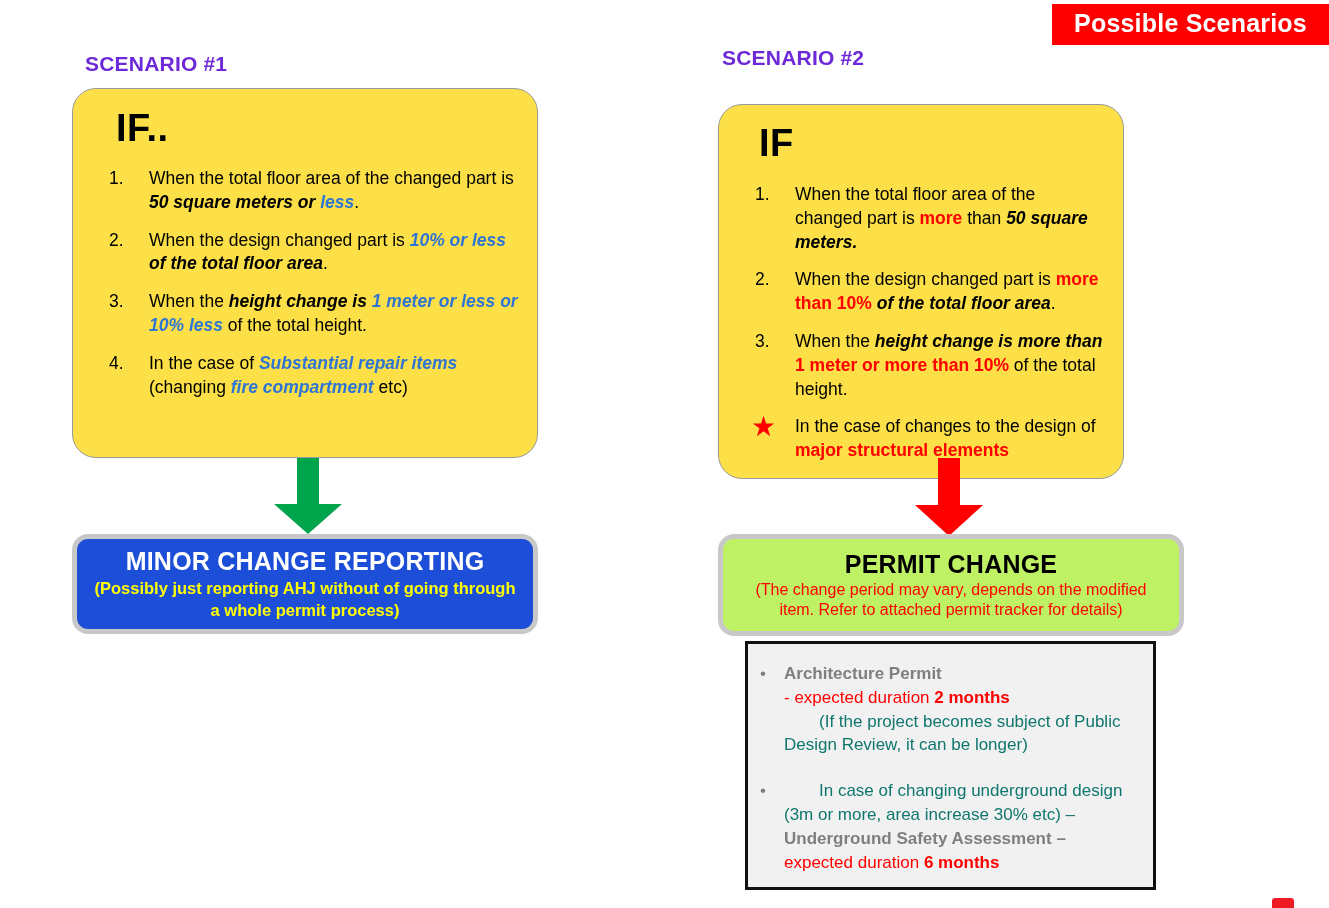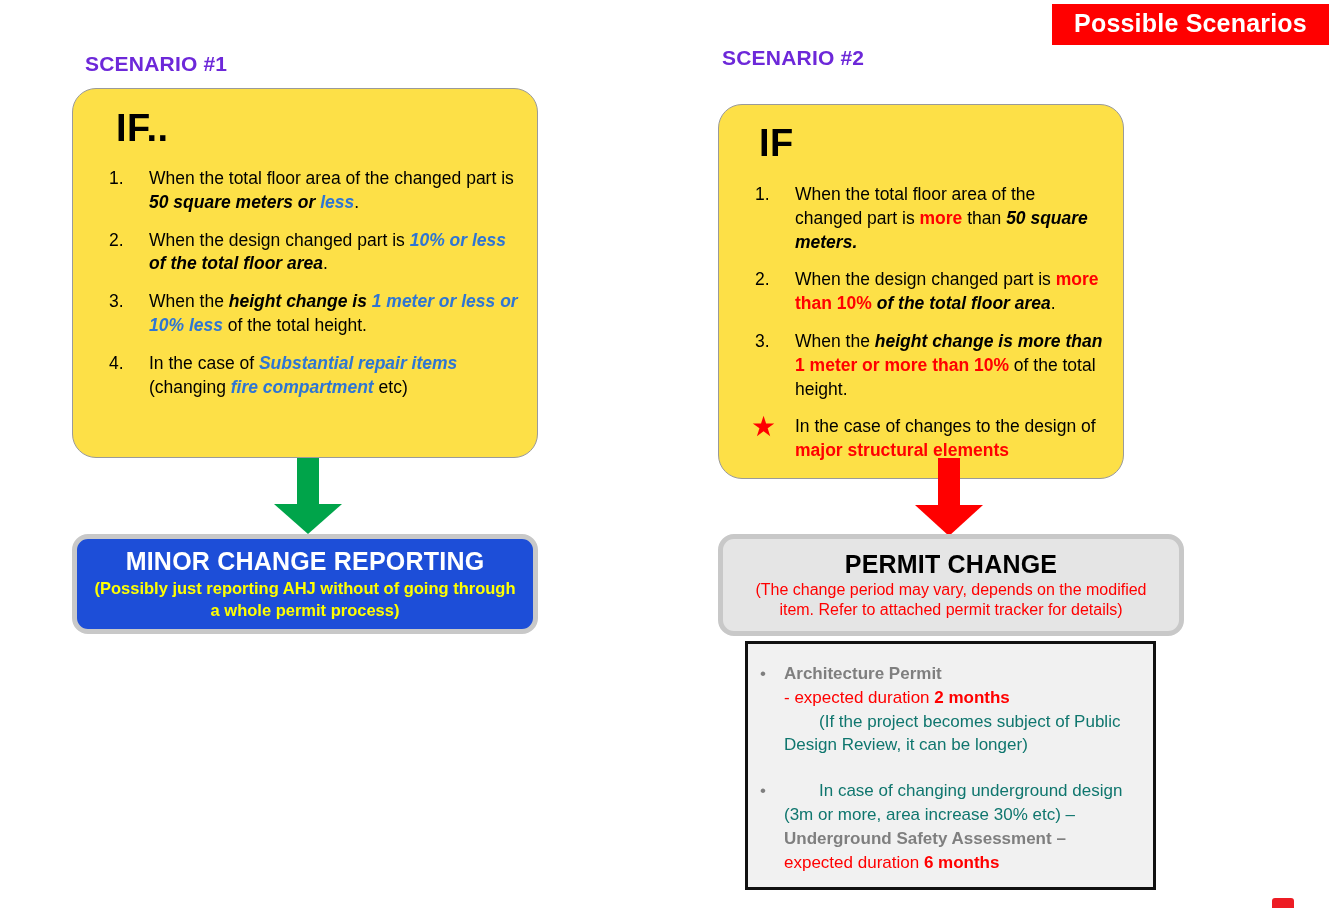--- a/index.html
+++ b/index.html
@@ -163,21 +163,21 @@
     color: #FFFF00;
     line-height: 1.28;
     padding: 0 14px;
   }
 
   #yellow-box {
     left: 718px;
     top: 534px;
     width: 466px;
     height: 102px;
-    background: #e5e5e5;
+    background: #bef264;
     border: 5px solid #C8C8C8;
   }
   #yellow-box .headline {
     font-size: 25px;
     font-weight: bold;
     color: #000000;
     letter-spacing: 0.2px;
     margin-bottom: 1px;
   }
   #yellow-box .sub {

